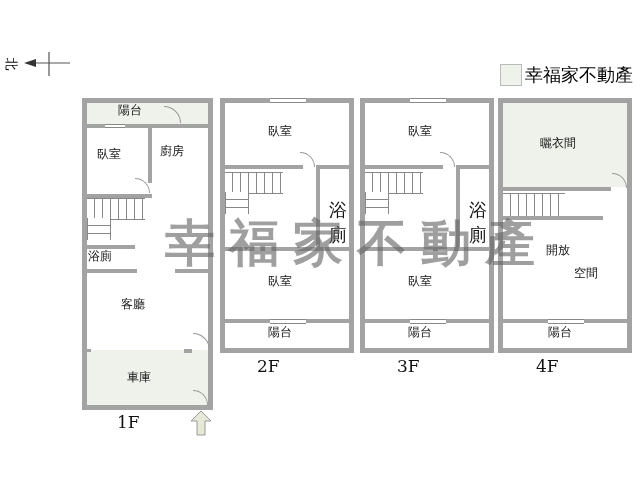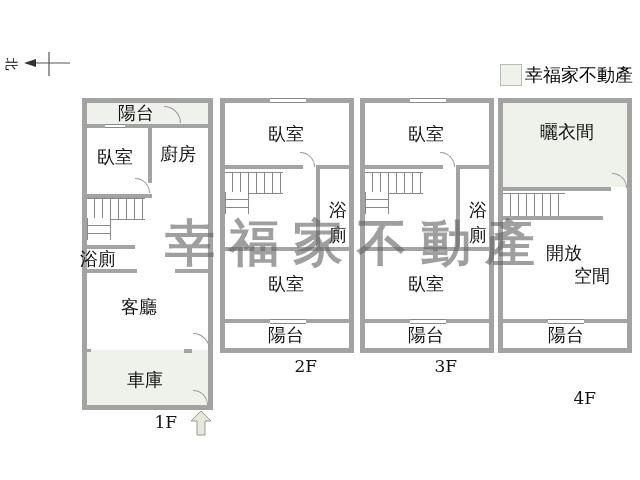--- a/index.html
+++ b/index.html
@@ -1,23 +1,23 @@
 <!DOCTYPE html>
 <html><head>
 <meta charset="utf-8">
 <style>
   html,body{margin:0;padding:0;background:#fff;}
   body{width:640px;height:480px;position:relative;overflow:hidden;font-family:"DejaVu Serif",serif;}
   .abs{position:absolute;}
   .wall{position:absolute;background:#a3a3a3;}
   .plan{position:absolute;border:5px solid #a3a3a3;background:#fff;box-sizing:border-box;}
   .green{background:#eef2ea;}
-  .lbl{position:absolute;font-size:18px;color:#111;text-align:center;line-height:1;white-space:nowrap;}
+  .lbl{position:absolute;font-size:12px;color:#111;text-align:center;line-height:1;white-space:nowrap;}
   .vlbl{position:absolute;font-size:18px;color:#111;line-height:1.15;width:20px;text-align:center;}
-  .floor{position:absolute;font-size:17px;color:#111;text-align:right;width:60px;}
+  .floor{position:absolute;font-size:17px;color:#111;text-align:left;width:60px;}
   .stairs{position:absolute;background:repeating-linear-gradient(90deg,#fff 0 7px,#888 7px 8px);border-top:1px solid #888;border-bottom:1px solid #888;}
   .stairs-v{position:absolute;background:repeating-linear-gradient(180deg,#fff 0 7px,#888 7px 8px);border-left:1px solid #888;border-right:1px solid #888;}
   .door{position:absolute;border:1px solid #999;border-bottom:none;border-left:none;border-radius:0 100% 0 0;}
   .win{position:absolute;background:#fff;border-top:1px solid #888;border-bottom:1px solid #888;}
   .wm{position:absolute;font-family:"DejaVu Sans",sans-serif;font-weight:bold;font-size:50px;color:rgba(100,100,100,0.62);letter-spacing:14px;white-space:nowrap;}
 </style>
 </head>
 <body>
 
 <div class="abs" style="left:2px;top:52px;width:70px;height:24px;">
@@ -41,21 +41,21 @@
 <div class="door" style="left:164px;top:106px;width:16px;height:16px;"></div>
 <div class="lbl" style="left:118px;top:104px;">陽台</div>
 <div class="wall" style="left:148px;top:128px;width:4px;height:55px;"></div>
 <div class="lbl" style="left:97px;top:148px;">臥室</div>
 <div class="lbl" style="left:160px;top:145px;">廚房</div>
 <div class="door" style="left:135px;top:178px;width:14px;height:14px;"></div>
 <div class="wall" style="left:87px;top:194px;width:65px;height:4px;"></div>
 <div class="stairs" style="left:87px;top:198px;width:58px;height:20px;"></div>
 <div class="stairs-v" style="left:87px;top:218px;width:22px;height:22px;"></div>
 <div class="wall" style="left:87px;top:245px;width:48px;height:4px;"></div>
-<div class="lbl" style="left:80px;top:250px;">浴廁</div>
+<div class="lbl" style="left:88px;top:250px;">浴廁</div>
 <div class="wall" style="left:87px;top:269px;width:50px;height:4px;"></div>
 <div class="wall" style="left:175px;top:269px;width:33px;height:4px;"></div>
 <div class="lbl" style="left:121px;top:298px;">客廳</div>
 <div class="abs green" style="left:87px;top:350px;width:121px;height:55px;"></div>
 <div class="wall" style="left:87px;top:349px;width:4px;height:3px;"></div>
 <div class="wall" style="left:184px;top:349px;width:8px;height:4px;"></div>
 <div class="door" style="left:193px;top:333px;width:16px;height:16px;"></div>
 <div class="lbl" style="left:127px;top:371px;">車庫</div>
 <div class="door" style="left:193px;top:390px;width:14px;height:14px;"></div>
 <div class="floor" style="left:117px;top:412px;">1F</div>
@@ -94,25 +94,25 @@
 <div class="vlbl" style="left:468px;top:225px;">廁</div>
 <div class="wall" style="left:365px;top:247px;width:124px;height:4px;"></div>
 <div class="lbl" style="left:408px;top:275px;">臥室</div>
 <div class="wall" style="left:365px;top:319px;width:124px;height:4px;"></div>
 <div class="win" style="left:410px;top:319px;width:36px;height:3px;"></div>
 <div class="lbl" style="left:408px;top:326px;">陽台</div>
 <div class="floor" style="left:397px;top:356px;">3F</div>
 
 <div class="plan" style="left:498px;top:98px;width:134px;height:255px;"></div>
 <div class="abs green" style="left:503px;top:103px;width:124px;height:84px;"></div>
-<div class="lbl" style="left:540px;top:123px;">曬衣間</div>
+<div class="lbl" style="left:540px;top:137px;">曬衣間</div>
 <div class="wall" style="left:503px;top:187px;width:108px;height:4px;"></div>
 <div class="door" style="left:612px;top:173px;width:14px;height:14px;"></div>
 <div class="stairs" style="left:503px;top:193px;width:62px;height:22px;"></div>
 <div class="wall" style="left:503px;top:216px;width:100px;height:4px;"></div>
 <div class="lbl" style="left:546px;top:244px;">開放</div>
 <div class="lbl" style="left:574px;top:267px;">空間</div>
 <div class="wall" style="left:503px;top:319px;width:124px;height:4px;"></div>
 <div class="win" style="left:548px;top:319px;width:36px;height:3px;"></div>
 <div class="lbl" style="left:548px;top:326px;">陽台</div>
-<div class="floor" style="left:536px;top:356px;margin-top:32px;">4F</div>
+<div class="floor" style="left:536px;top:356px;">4F</div>
 
 <div class="wm" style="left:165px;top:210px;">幸福家不動產</div>
 
 </body></html>

